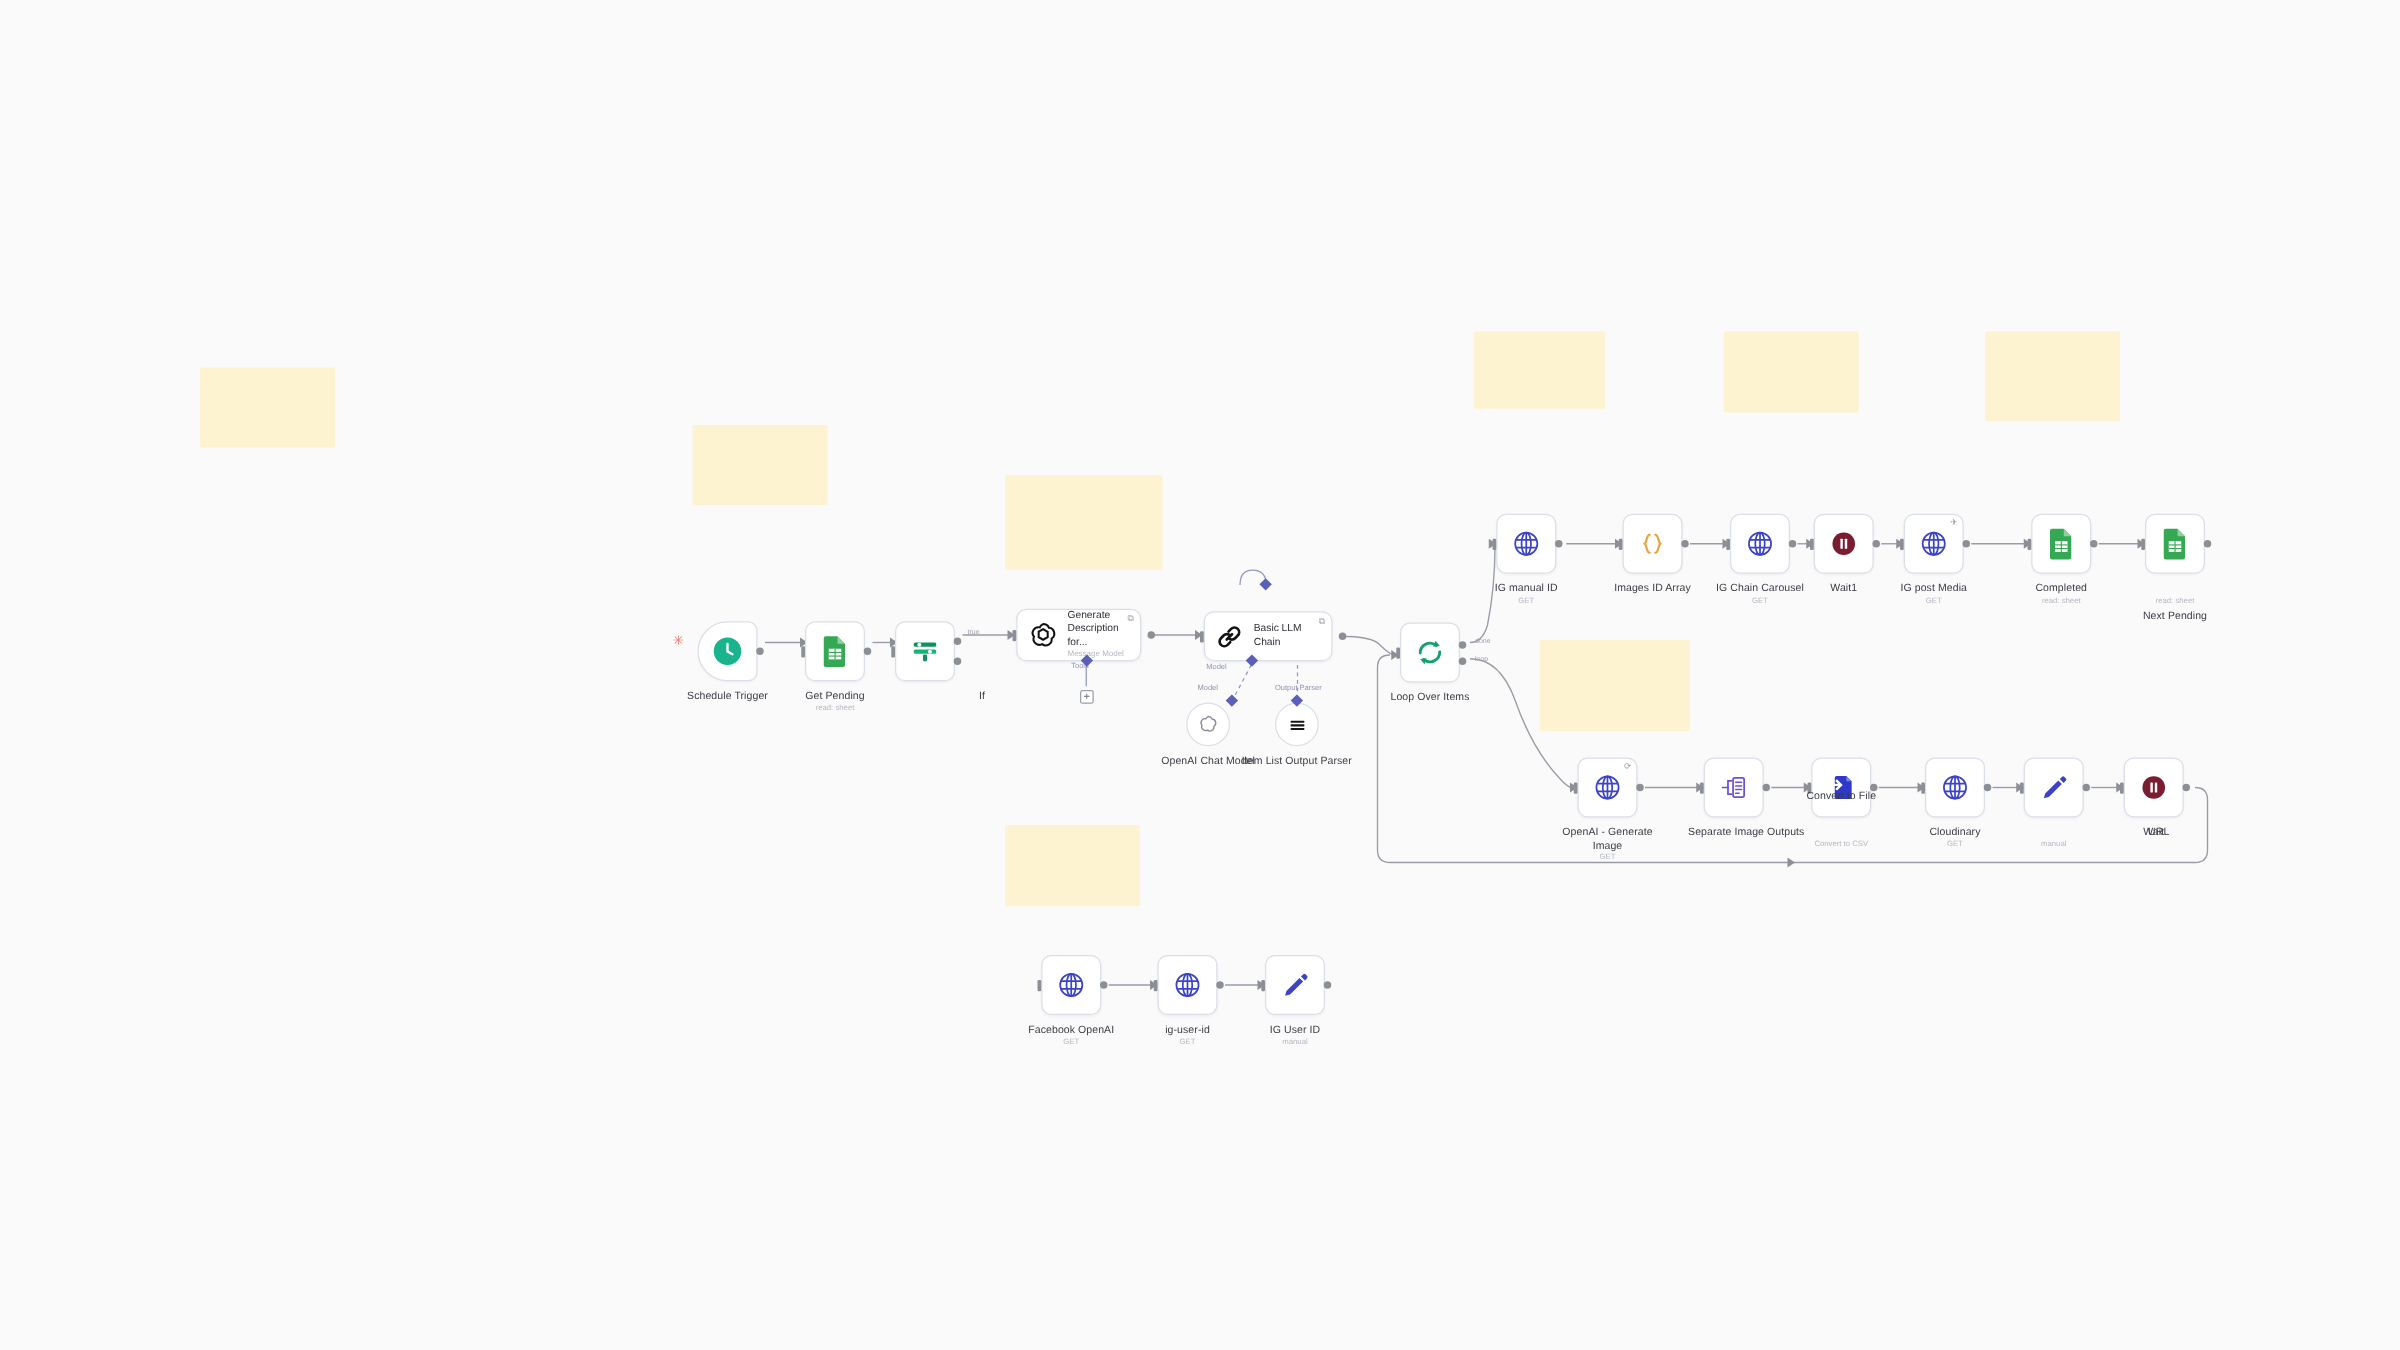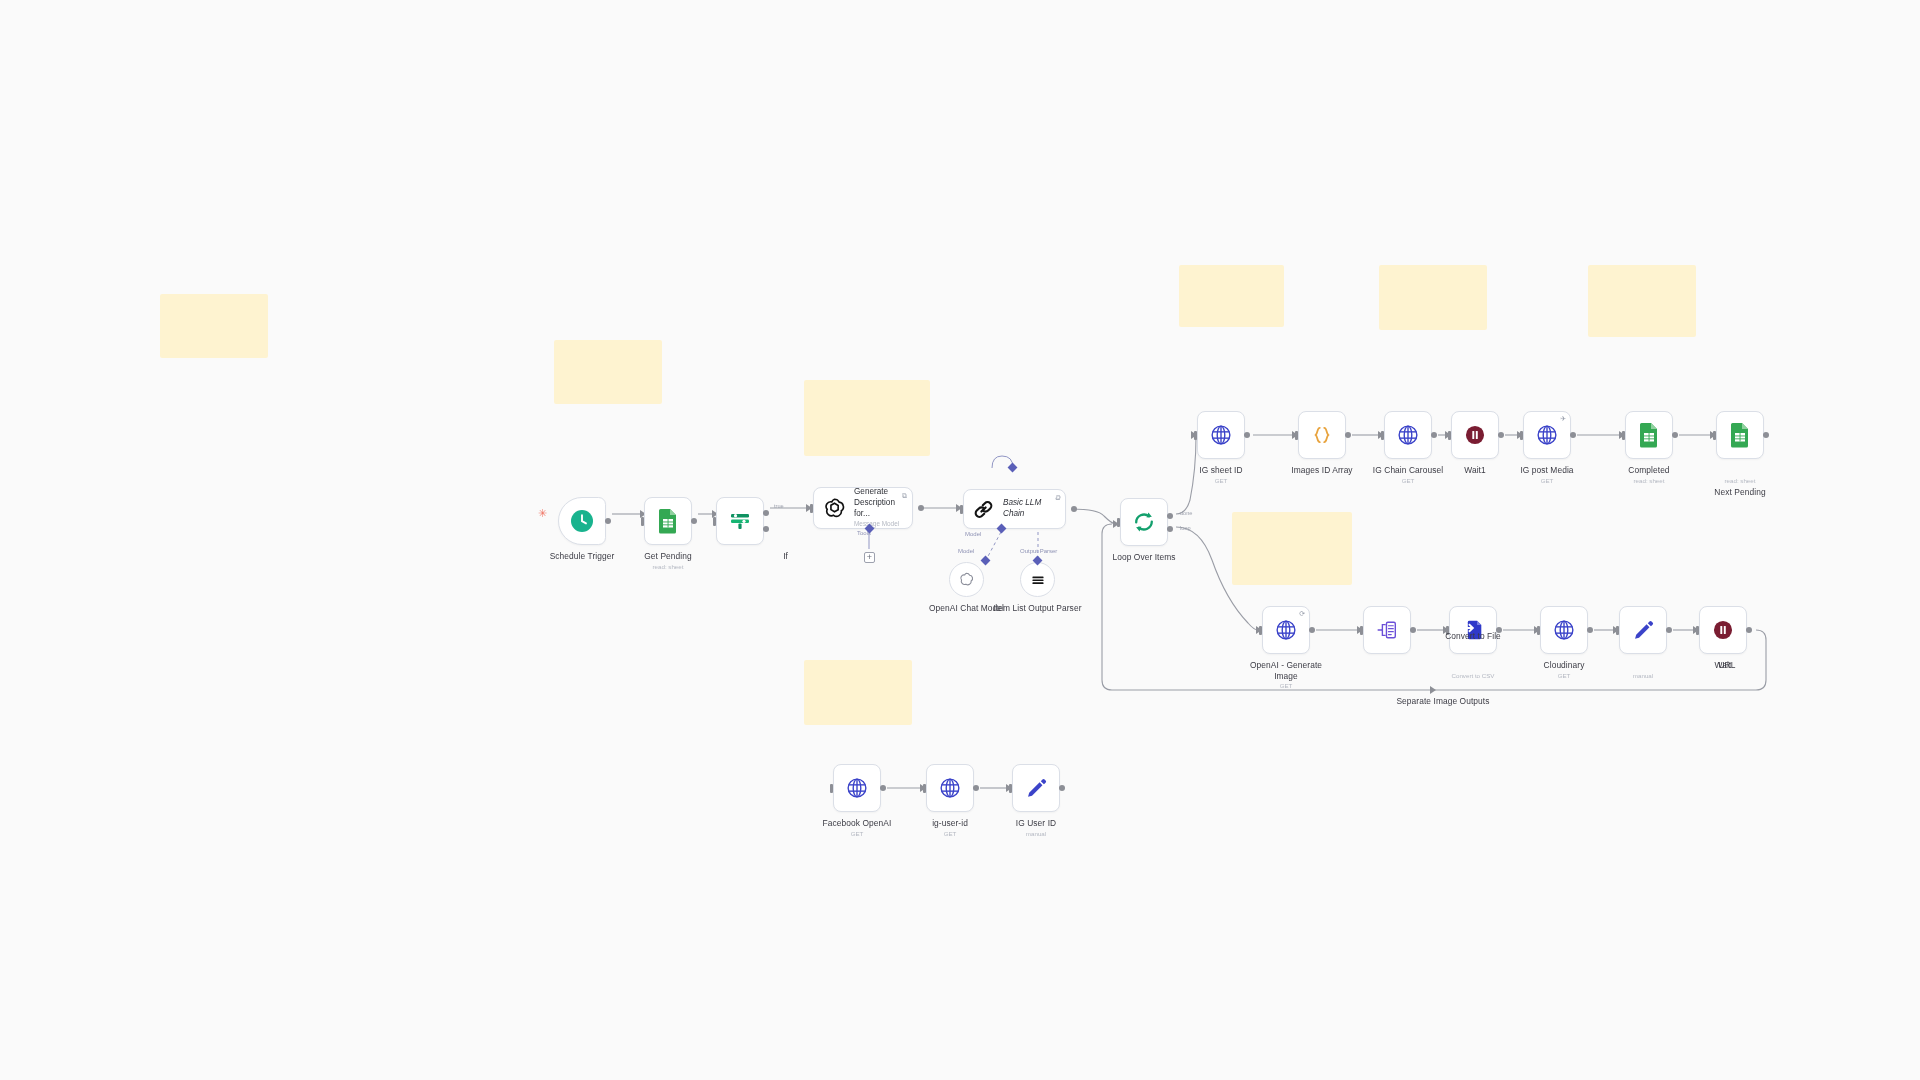--- a/index.html
+++ b/index.html
@@ -51,21 +51,20 @@
     width: 100px; height: 42px;
     justify-content: flex-start;
     padding: 0 8px;
     gap: 7px;
   }
   .node.wide2 {
     width: 103px; height: 40px;
     justify-content: center;
     padding: 0 8px;
     gap: 8px;
-    font-style: italic;
   }
   .node-label {
     position: absolute;
     text-align: center;
     font-size: 8.4px;
     color: #3b3b44;
     line-height: 1.25;
     white-space: normal;
     letter-spacing: 0.01em;
   }
@@ -363,21 +362,21 @@
               <ellipse cx="13" cy="13" rx="4.1" ry="9.6"></ellipse>
               <path d="M3.9 9.6 H22.1"></path>
               <path d="M3.9 16.4 H22.1"></path>
               <path d="M13 3.4 V22.6"></path>
             </g>
           </svg>
         </span>
       </div>
       <div class="port-in" style="left: 1194px; top: 430.5px;"></div>
       <div class="port" style="left: 1244px; top: 432px;"></div>
-      <div class="node-label" style="left: 1173px; top: 465px; width: 96px;">IG sheet ID</div>
+      <div class="node-label" style="left: 1173px; top: 465px; width: 96px;">IG manual ID</div>
       <div class="node-sub" style="left: 1173px; top: 477px; width: 96px;">GET</div>
       <div class="node sq" style="left: 1298px; top: 411px;">
         <span class="icon-any">
           <svg width="24" height="24" viewBox="0 0 26 26">
             <g fill="none" stroke="#e8a33d" stroke-width="1.9" stroke-linecap="round">
               <path d="M10.6 5.2 C7.6 5.2 8.4 11.2 6.2 13 c2.2 1.8 1.4 7.8 4.4 7.8"></path>
               <path d="M15.4 5.2 c3 0 2.2 6 4.4 7.8 -2.2 1.8 -1.4 7.8 -4.4 7.8"></path>
             </g>
           </svg>
         </span>
@@ -495,21 +494,21 @@
               <path d="M14.6 8.4 H19.8"></path>
               <path d="M14.6 11.6 H19.8"></path>
               <path d="M14.6 14.8 H19.8"></path>
               <path d="M14.6 18 H17.6"></path>
             </g>
           </svg>
         </span>
       </div>
       <div class="port-in" style="left: 1360px; top: 625.5px;"></div>
       <div class="port" style="left: 1410px; top: 627px;"></div>
-      <div class="node-label" style="left: 1395px; top: 660px; width: 96px; margin-top: 36px;">Separate Image Outputs</div>
+      <div class="node-label" style="left: 1349px; top: 660px; width: 96px;">Separate Image Outputs</div>
       <div class="node sq" style="left: 1449px; top: 606px;">
         <span class="icon-any">
           <svg width="24" height="24" viewBox="0 0 26 26">
             <path d="M9 3 h8.4 L22 7.6 V21.4 A1.6 1.6 0 0 1 20.4 23 H9 A1.6 1.6 0 0 1 7.4 21.4 V4.6 A1.6 1.6 0 0 1 9 3 z" fill="#2f39c9"></path>
             <path d="M17.4 3 L22 7.6 h-4.6 z" fill="#7a81e0"></path>
             <g fill="#fff">
               <path d="M2.6 9.8 h7.6 l-2.4 -2.4 1.5 -1.5 5 4.9 -5 4.9 -1.5 -1.5 2.4 -2.4 H2.6 z"></path>
             </g>
           </svg>
         </span>

